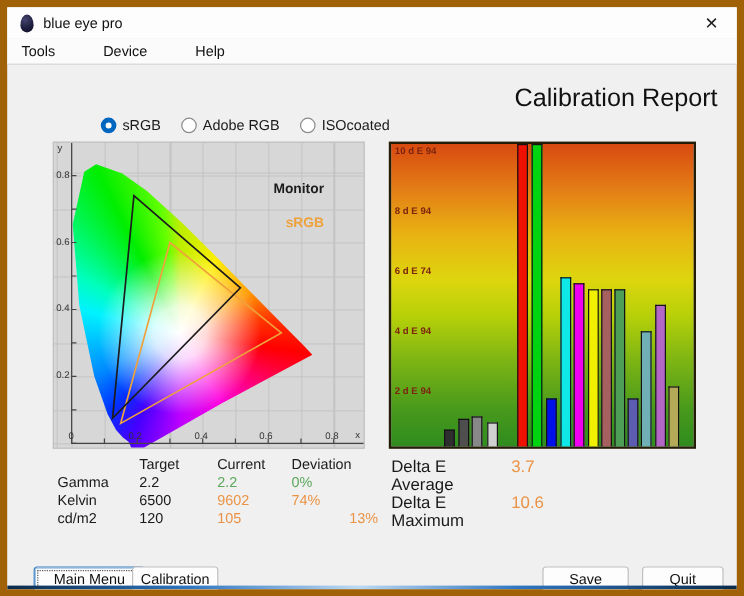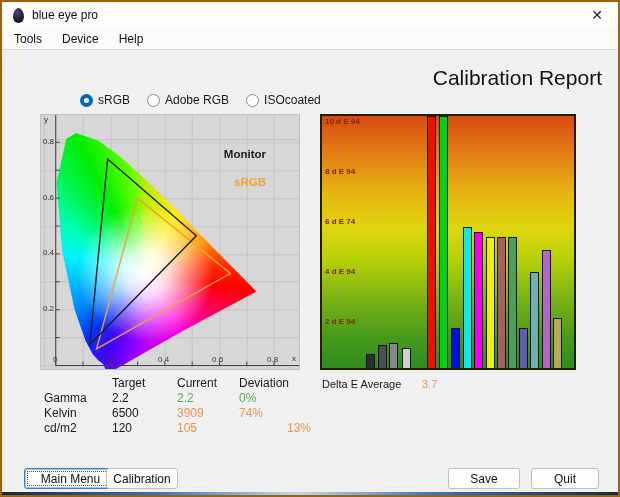--- a/index.html
+++ b/index.html
@@ -1,31 +1,31 @@
 <!DOCTYPE html>
 <html><head>
 <meta charset="utf-8">
 <style>
   html,body{margin:0;padding:0;background:#e8e8e8;}
   *{box-sizing:border-box;}
   .window{
     position:relative;width:620px;height:497px;overflow:hidden;
     font-family:"Liberation Sans",sans-serif;color:#1a1a1a;
-    background:#f0f0f0;border:2px solid #a16207;
+    background:#f0f0f0;border:6px solid #a16207;
   }
   
   .titlebar{position:absolute;left:0;top:0;width:100%;height:26px;background:#fdfdfd;display:flex;align-items:center;}
   .app-icon{width:11px;height:15px;margin-left:11px;border-radius:50% 50% 50% 50%/60% 60% 40% 40%;
     background:radial-gradient(circle at 35% 30%, #44446e 0%, #1b1b3a 60%, #101028 100%);}
   .title-text{margin-left:8px;font-size:12px;color:#111;}
   .close-btn{position:absolute;right:8px;top:3px;width:26px;height:20px;text-align:center;
     font-size:14px;line-height:20px;color:#222;cursor:default;}
   
   .menubar{position:absolute;left:0;top:26px;width:100%;height:22px;background:#fbfbfb;
-    border-bottom:1px solid #d5d5d5;display:flex;align-items:center;}
+    border-bottom:1px solid #d5d5d5;display:flex;align-items:center;gap:20px;}
   .menu-item{font-size:12px;padding:2px 10px;color:#111;}
   .menu-item:first-child{margin-left:2px;}
   
   .report-title{position:absolute;right:16px;top:64px;font-size:21px;font-weight:normal;color:#111;}
   .radio-row{position:absolute;left:78px;top:91px;display:flex;gap:17px;align-items:center;}
   .radio-item{display:flex;align-items:center;gap:5px;font-size:12px;}
   .radio-circle{width:13px;height:13px;border-radius:50%;background:#fff;border:1px solid #8a8a8a;}
   .radio-circle.selected{border:4px solid #0067c0;}
   
   .cie-panel{position:absolute;left:38px;top:112px;width:260px;height:256px;background:#d7d7d7;
@@ -58,21 +58,21 @@
   .de-label:nth-of-type(2){top:51px;}
   .de-label:nth-of-type(3){top:101px;}
   .de-label:nth-of-type(4){top:151px;}
   .de-label:nth-of-type(5){top:201px;}
   .bar{position:absolute;bottom:0;width:9px;border:1px solid #131313;border-bottom:none;}
   
   .results{position:absolute;left:42px;top:374px;display:grid;
     grid-template-columns:68px 65px 62px 72px;font-size:12px;line-height:15px;}
   .results .cell{height:15px;}
   
-  .delta-block{position:absolute;left:320px;top:375px;font-size:11px;line-height:15px;}
+  .delta-block{position:absolute;left:320px;top:375px;font-size:14px;line-height:15px;}
   .delta-row{display:flex;}
   .delta-row .dl{width:100px;}
   
   .btn{position:absolute;top:466px;height:21px;background:#fdfdfd;border:1px solid #bfbfbf;
     border-radius:3px;font-size:12px;font-family:"Liberation Sans",sans-serif;color:#111;
     display:flex;align-items:center;justify-content:center;padding:0;}
   .btn.focused{border:1px solid #3f7fbf;outline:1px dotted #555;outline-offset:-4px;
     box-shadow:0 0 0 1px #9dc3e6 inset;}
   .bottom-edge{position:absolute;left:0;bottom:0;width:100%;height:3px;
     background:linear-gradient(90deg,#0b2a4a 0%,#2f76c2 25%,#bcd9f2 48%,#2f76c2 70%,#0b2a4a 100%);}
@@ -187,34 +187,38 @@
     <span class="cell">Current</span>
     <span class="cell">Deviation</span>
 
     <span class="cell">Gamma</span>
     <span class="cell">2.2</span>
     <span class="cell val-good" style="color: rgb(90, 168, 90);">2.2</span>
     <span class="cell val-good" style="color: rgb(90, 168, 90);">0%</span>
 
     <span class="cell">Kelvin</span>
     <span class="cell">6500</span>
-    <span class="cell val-warn" style="color: rgb(234, 147, 70);">3909</span>
+    <span class="cell val-warn" style="color: rgb(234, 147, 70);">9602</span>
     <span class="cell val-warn" style="color: rgb(234, 147, 70);">74%</span>
 
     <span class="cell">cd/m2</span>
     <span class="cell">120</span>
     <span class="cell val-warn" style="color: rgb(234, 147, 70);">105</span>
     <span class="cell val-warn" style="color: rgb(234, 147, 70); text-align: right;">13%</span>
   </div>
 
   <div class="delta-block">
     <div class="delta-row">
       <span class="dl">Delta E Average</span>
       <span class="val-warn" style="color: rgb(234, 147, 70);">3.7</span>
     </div>
+    <div class="delta-row">
+      <span class="dl">Delta E Maximum</span>
+      <span class="val-warn" style="color: rgb(234, 147, 70);">10.6</span>
+    </div>
   </div>
 
   <button class="btn focused" style="left:22px;width:93px;">Main Menu</button>
   <button class="btn" style="left:446px;width:72px;">Save</button>
   <button class="btn" style="left:104px;width:72px;">Calibration</button>
   <button class="btn" style="left:529px;width:68px;">Quit</button>
 
   <div class="bottom-edge"></div>
 </div>
 

